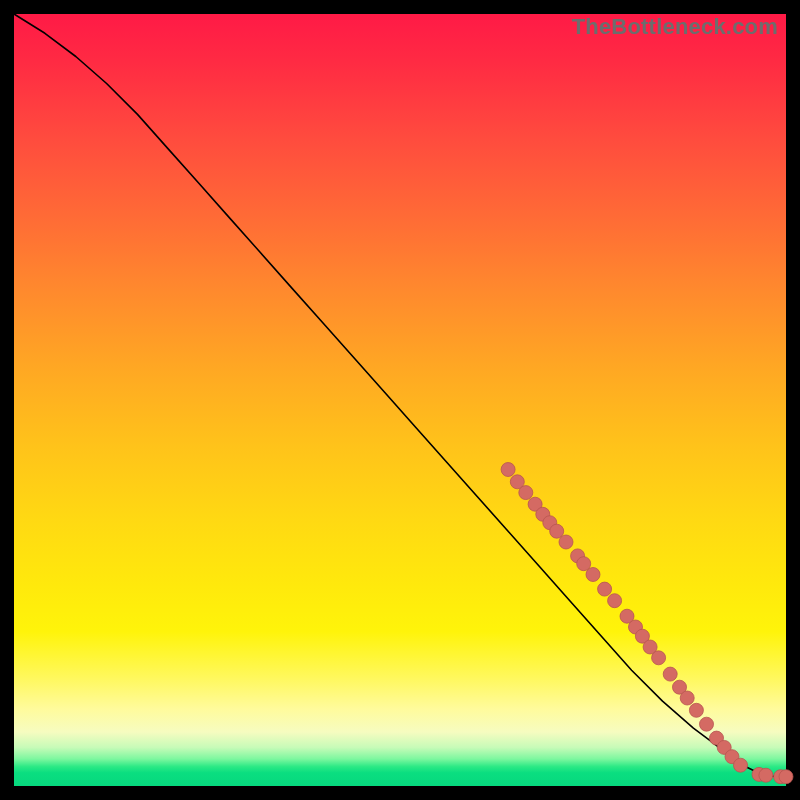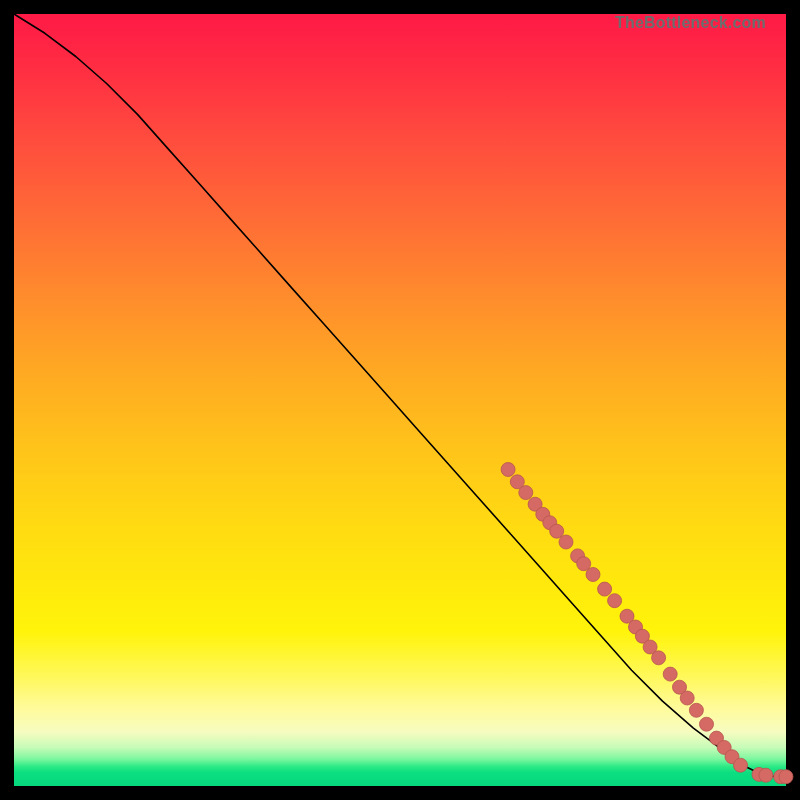--- a/index.html
+++ b/index.html
@@ -44,22 +44,22 @@
       #c7fbb8 95%,
       #7cf79f 96.5%,
       #2be985 97.5%,
       #0ade80 98.3%,
       #07d87e 100%
     );
   }
   .watermark {
     position: absolute;
     top: 0px;
-    right: 20px;
-    font-size: 16px;
+    right: 8px;
+    font-size: 22px;
     font-weight: 600;
     color: #6d6d6d;
     letter-spacing: 0.2px;
     user-select: none;
   }
   svg.curve {
     position: absolute;
     left: 0;
     top: 0;
     width: 772px;

